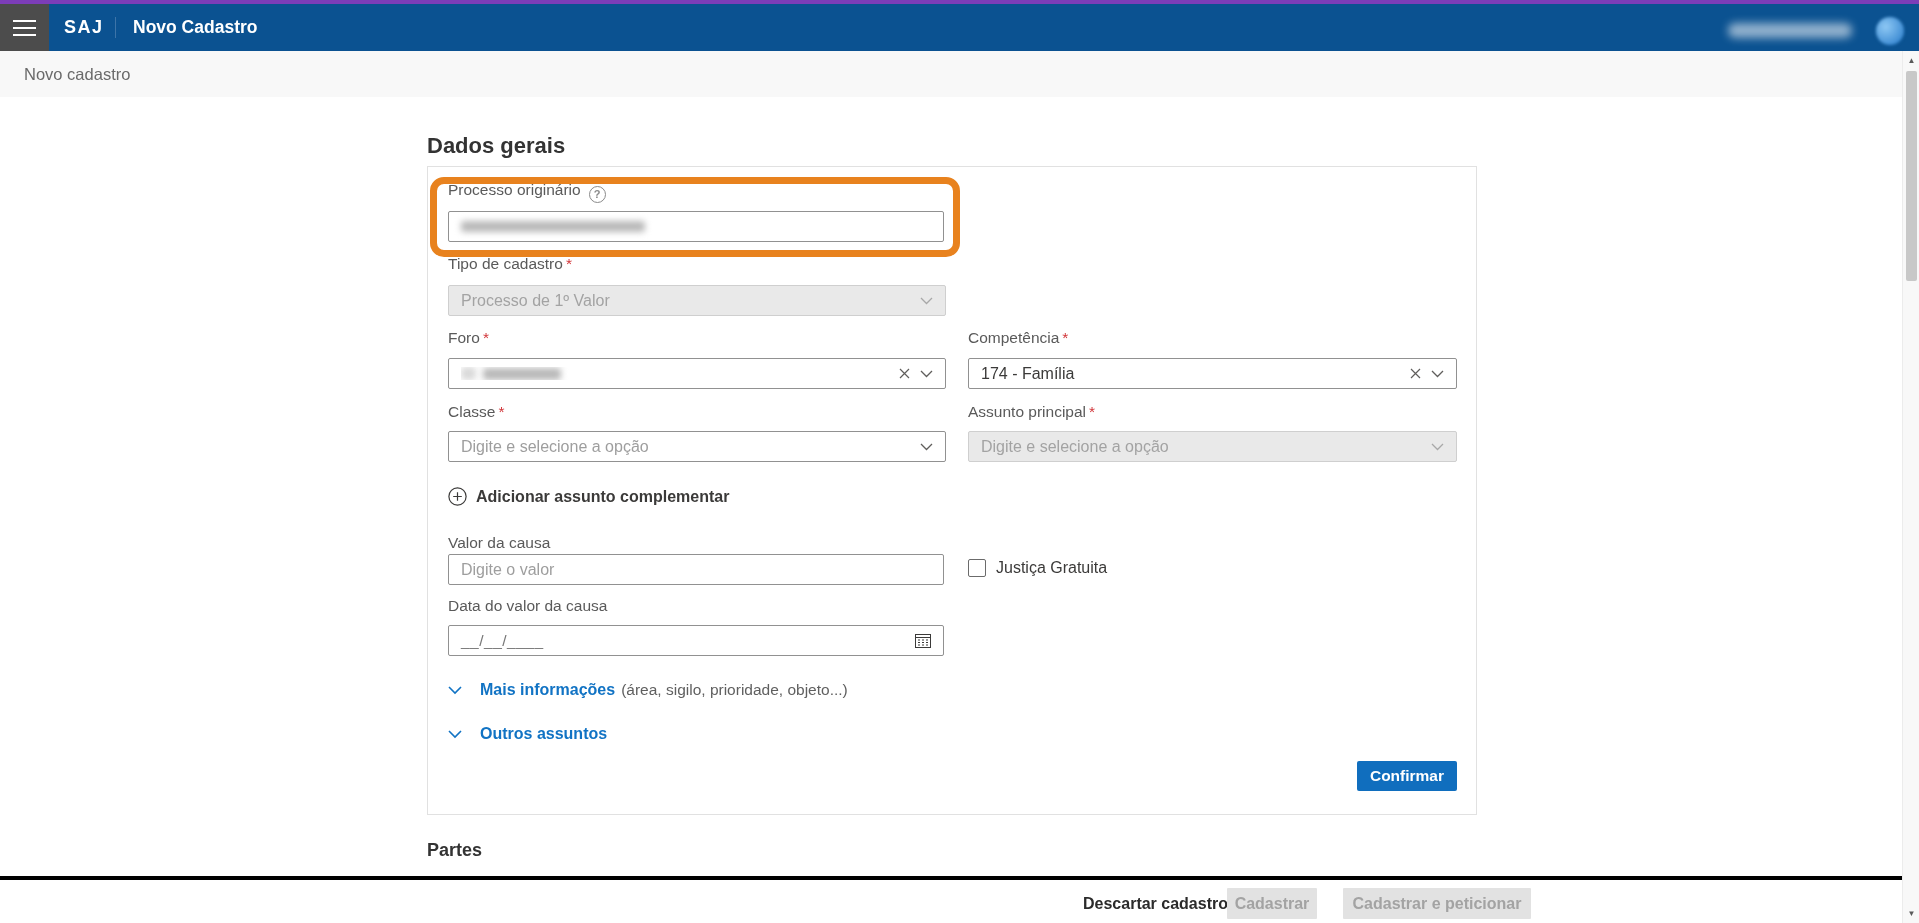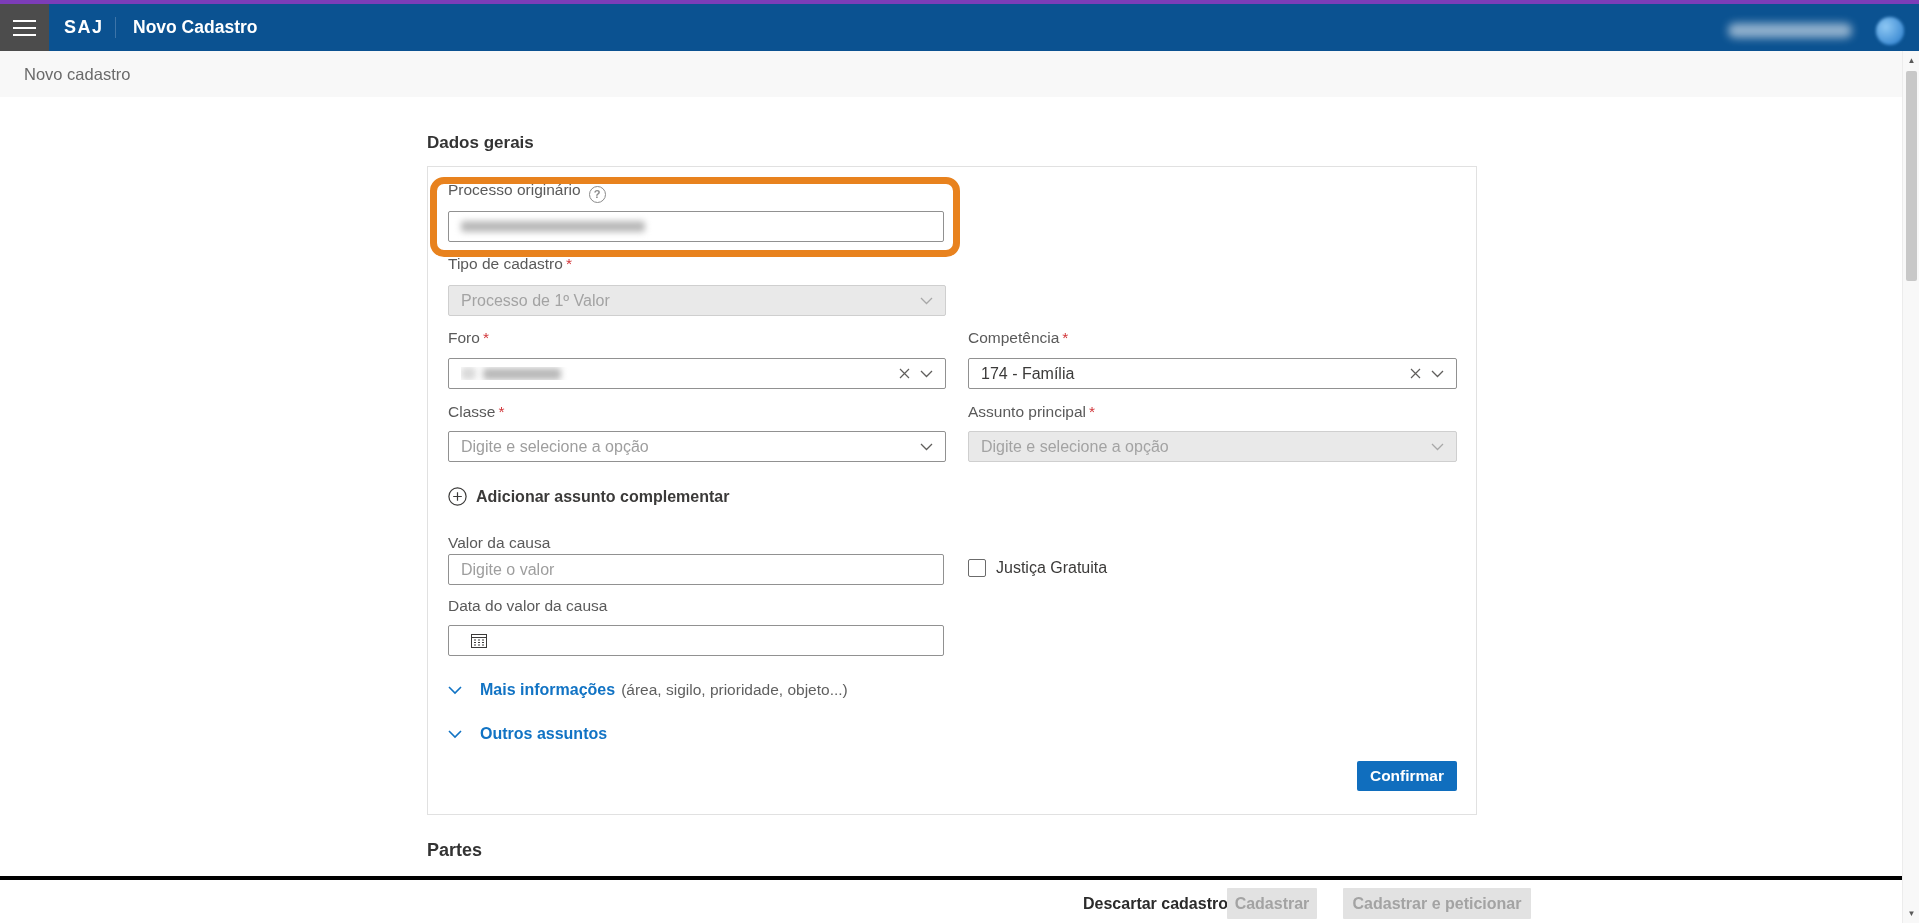--- a/index.html
+++ b/index.html
@@ -18,21 +18,21 @@
   .brand-sep{position:absolute;left:115px;top:13px;width:1px;height:21px;background:#3d74a8;}
   .tb-title{position:absolute;left:133px;top:0;height:47px;line-height:47px;color:#fff;font-weight:bold;font-size:17.5px;}
   .user-mask{position:absolute;left:1728px;top:19px;width:124px;height:15px;background:rgba(255,255,255,.55);border-radius:7px;filter:blur(4px);}
   .avatar{position:absolute;left:1876px;top:13px;width:28px;height:28px;border-radius:50%;background:radial-gradient(circle at 35% 35%, #8ec8f4, #2277c8);filter:blur(1.5px);}
 
   
   .breadcrumb{position:absolute;left:0;top:51px;width:1902px;height:46px;background:#f8f8f8;}
   .breadcrumb span{position:absolute;left:24px;top:14px;font-size:16.5px;color:#6a6a6a;}
 
   
-  .sec-title{position:absolute;left:427px;font-size:17px;font-weight:bold;color:#333;}
+  .sec-title{position:absolute;left:427px;font-size:22px;font-weight:bold;color:#333;}
   .sec-title.partes{font-size:18px;}
 
   
   .card{position:absolute;left:427px;top:166px;width:1050px;height:649px;background:#fff;border:1px solid #e1e1e1;}
 
   .flabel{position:absolute;font-size:15.5px;color:#5a5a5a;white-space:nowrap;}
   .req{color:#d13438;margin-left:3px;font-size:15.5px;}
 
   .tb, .combo{position:absolute;height:31px;border:1px solid #919191;border-radius:2px;background:#fff;font-size:16px;color:#3b3a39;}
   input.tb{padding:0 12px;font-family:inherit;outline:none;width:496px;}
@@ -207,20 +207,21 @@
     <div class="flabel" style="left:20px;top:358px;margin-top:9px;">Valor da causa</div>
     <input class="tb" style="left: 20px; top: 387px;" placeholder="Digite o valor">
 
     <label class="checkbox-row">
       <span class="checkbox"></span>
       <span class="cb-label">Justiça Gratuita</span>
     </label>
 
     <div class="flabel" style="left:20px;top:430px;">Data do valor da causa</div>
     <div class="tb" style="left:20px;top:458px;width:496px;display:flex;align-items:center;padding:0 12px;">
+      <span style="flex:1;color:#767676;font-size:15.5px;letter-spacing:.5px;">__/__/____</span>
       <button class="icon-btn" style="color:#3b3a39;">
         <svg width="16" height="15" viewBox="0 0 16 15">
             <rect x="0.5" y="1.5" width="15" height="13" fill="none" stroke="currentColor"></rect>
             <path d="M0.5 4.5h15" stroke="currentColor"></path>
             <path d="M3 7h2M7 7h2M11 7h2M3 9.5h2M7 9.5h2M11 9.5h2M3 12h2M7 12h2M11 12h2" stroke="currentColor" stroke-width="1"></path>
           </svg>
       </button>
     </div>
 
     <button class="expander" style="top:514px;">

